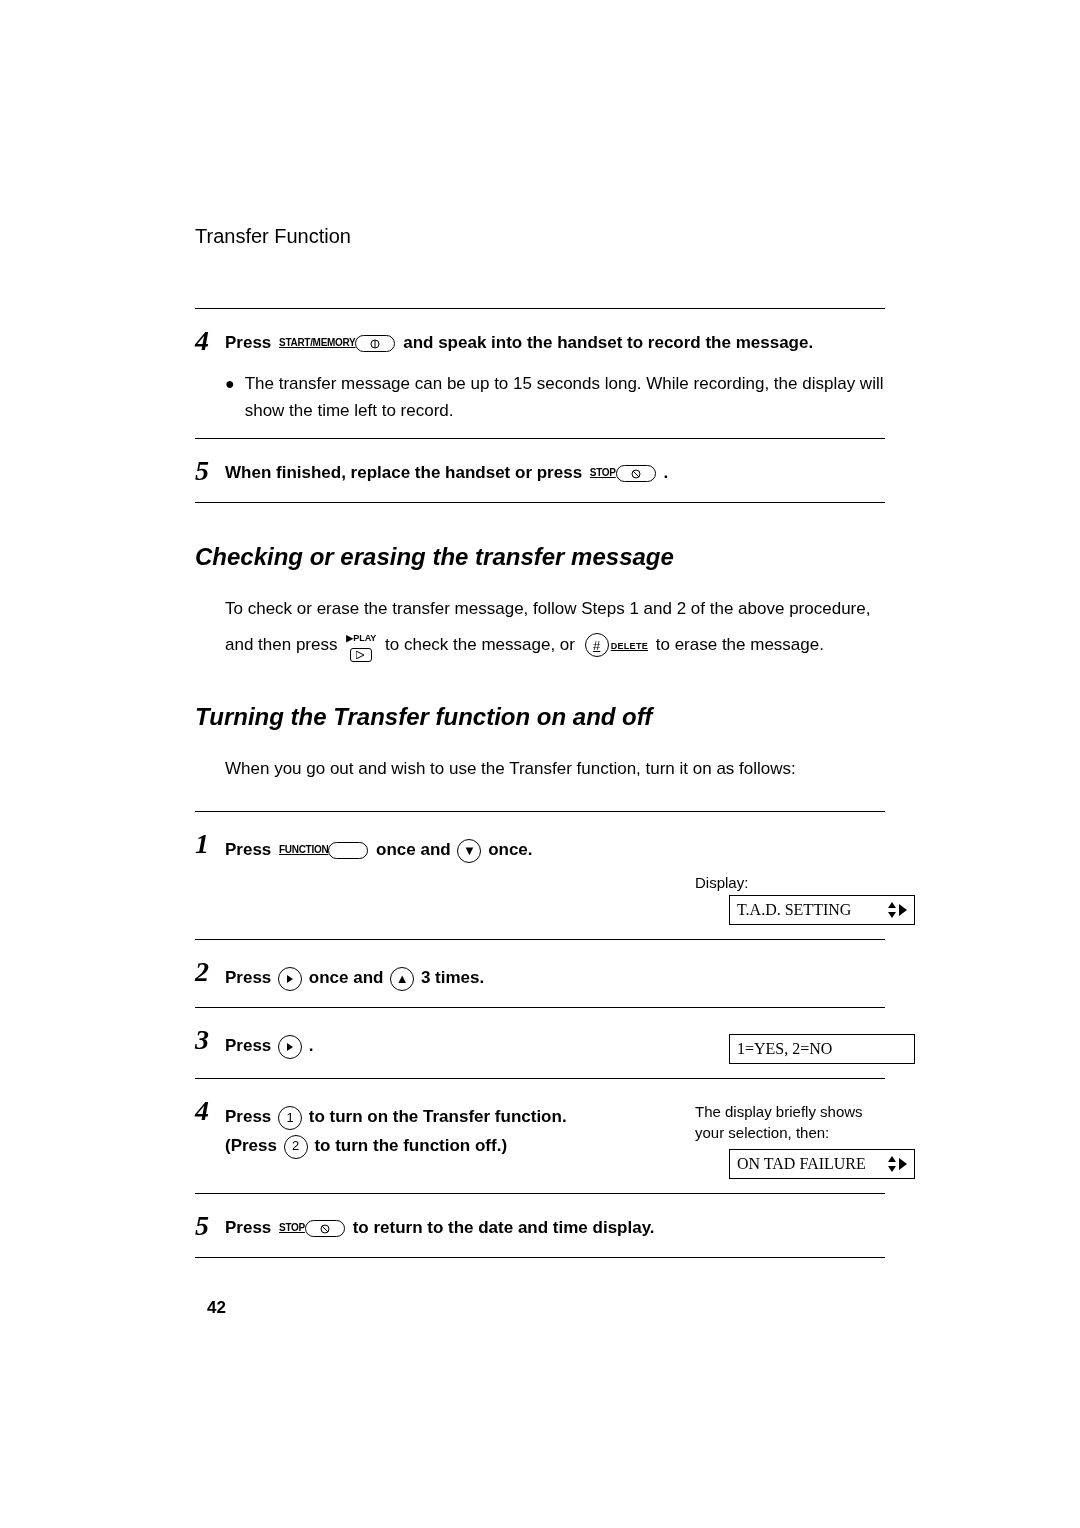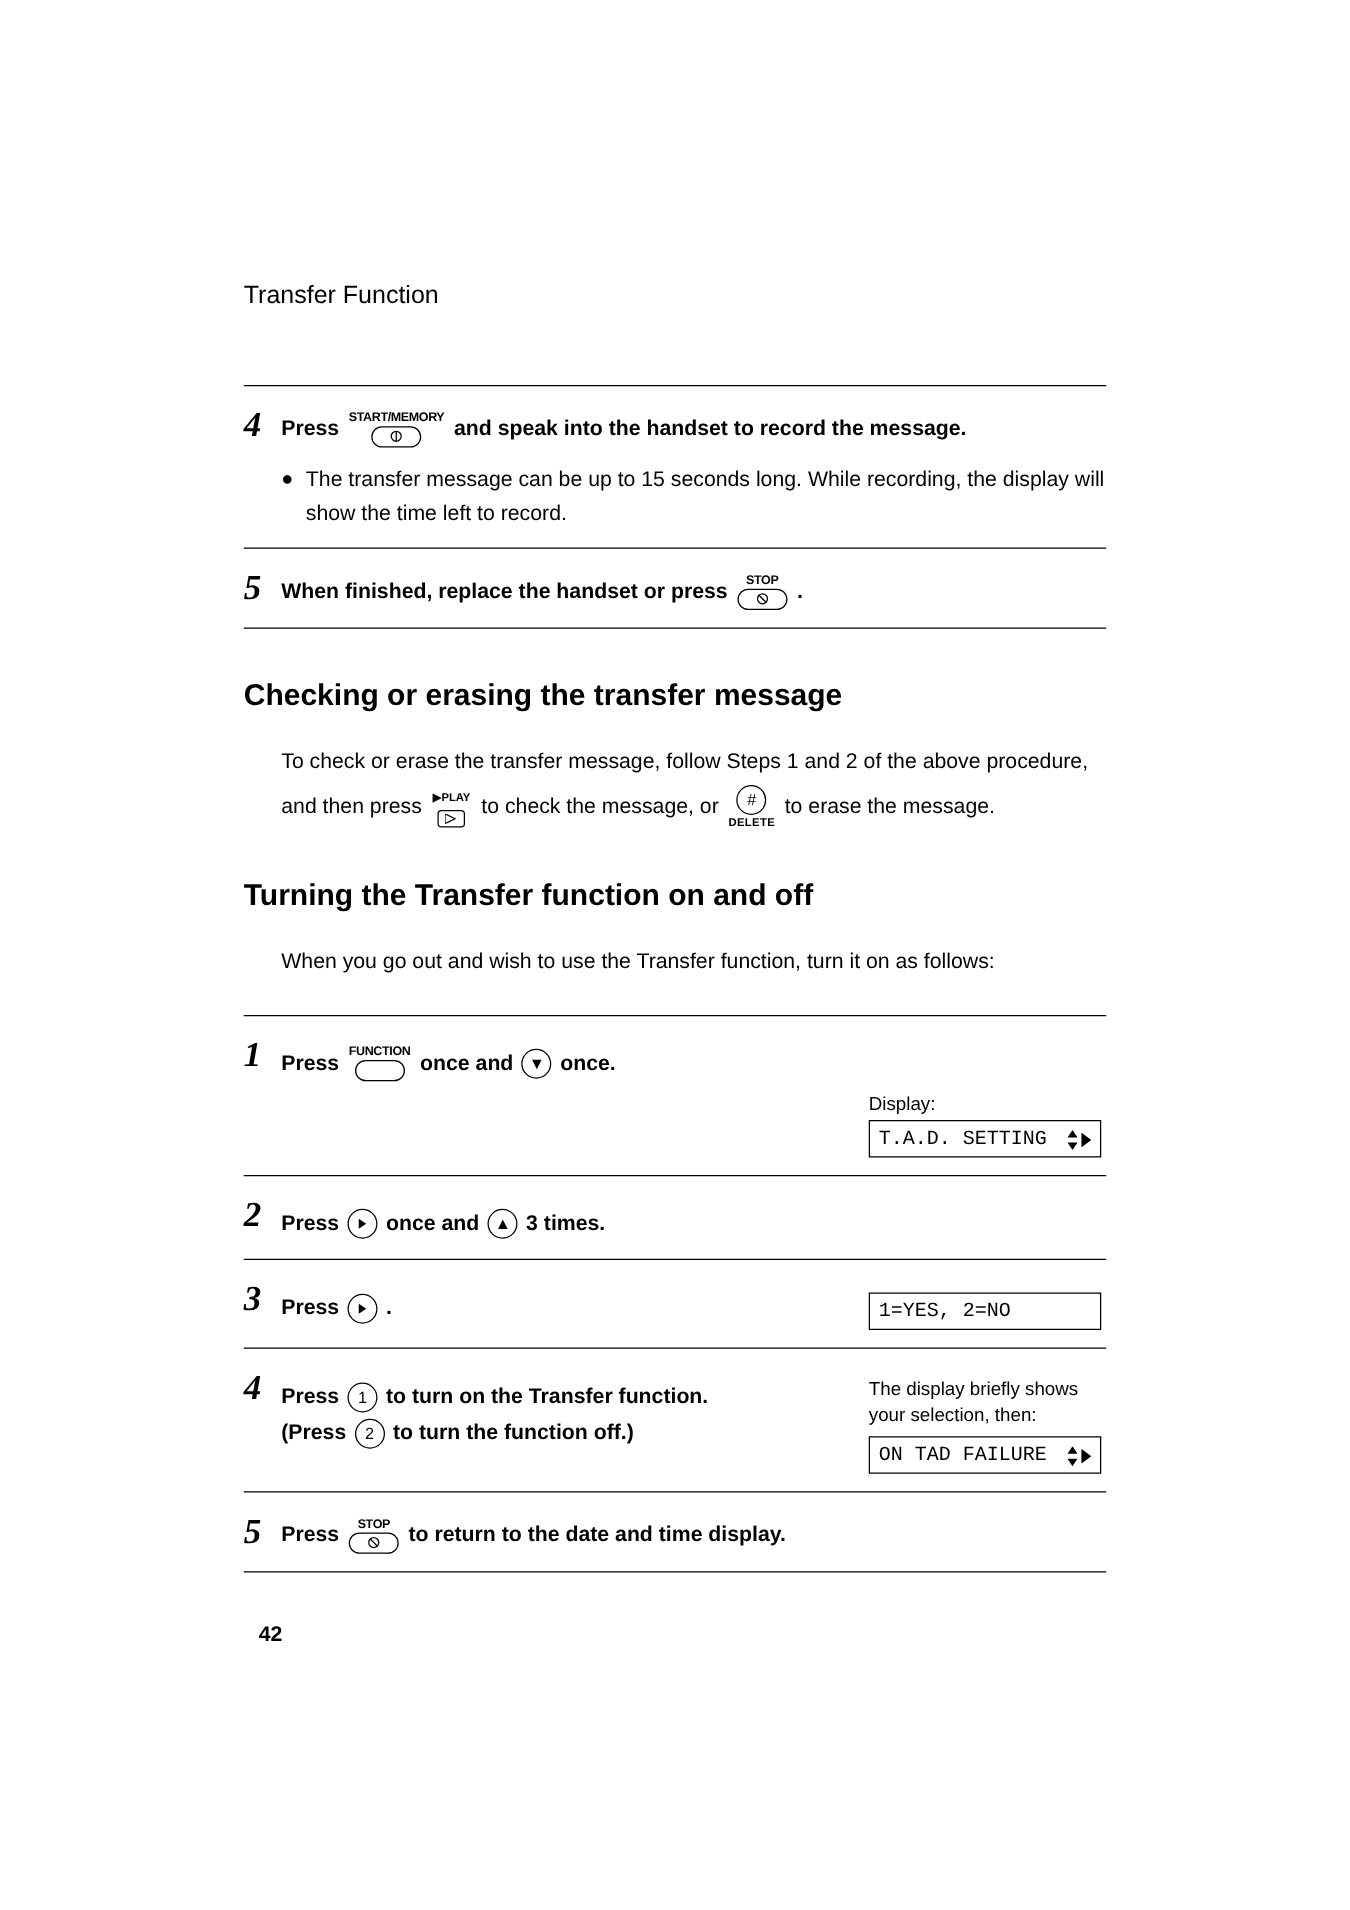--- a/index.html
+++ b/index.html
@@ -58,20 +58,21 @@
   .bullet-row {
     display: flex;
     gap: 10px;
   }
   .bullet-dot {
     font-size: 16px;
     padding-top: 1px;
   }
   .section-heading {
     font-family: Arial, sans-serif;
+    font-style: italic;
     font-weight: bold;
     font-size: 24px;
     margin-top: 40px;
     margin-bottom: 20px;
   }
   .body-para {
     font-size: 17px;
     line-height: 2.1;
     padding-left: 30px;
   }
@@ -91,47 +92,49 @@
   .right-note {
     font-size: 15px;
     line-height: 1.4;
     margin-bottom: 6px;
     font-weight: normal;
   }
   .display-box {
     border: 1.5px solid #000;
     padding: 5px 7px;
     font-size: 16px;
-    font-family: Liberation Mono, monospace;
+    font-family: Liberation Serif, serif;
     display: flex;
     justify-content: space-between;
-    align-items: flex-end;
+    align-items: center;
     margin-top: 4px;
     width: 170px;
+    margin-left: 34px;
   }
   .display-label {
     font-size: 15px;
     margin-bottom: 4px;
     margin-top: 40px;
   }
   .page-num {
     position: absolute;
     left: 12px;
     bottom: -60px;
     font-weight: bold;
     font-size: 17px;
   }
   
   .btn-wrap {
     display: inline-flex;
-    flex-direction: column;
+    flex-direction: row;
     align-items: center;
     vertical-align: middle;
     margin: 0 3px;
     line-height: 1;
+    text-decoration: underline;
   }
   .btn-label-top {
     font-size: 10px;
     font-weight: bold;
     letter-spacing: -0.3px;
     margin-bottom: 1px;
   }
   .btn-label-bottom {
     font-size: 9px;
     font-weight: bold;

